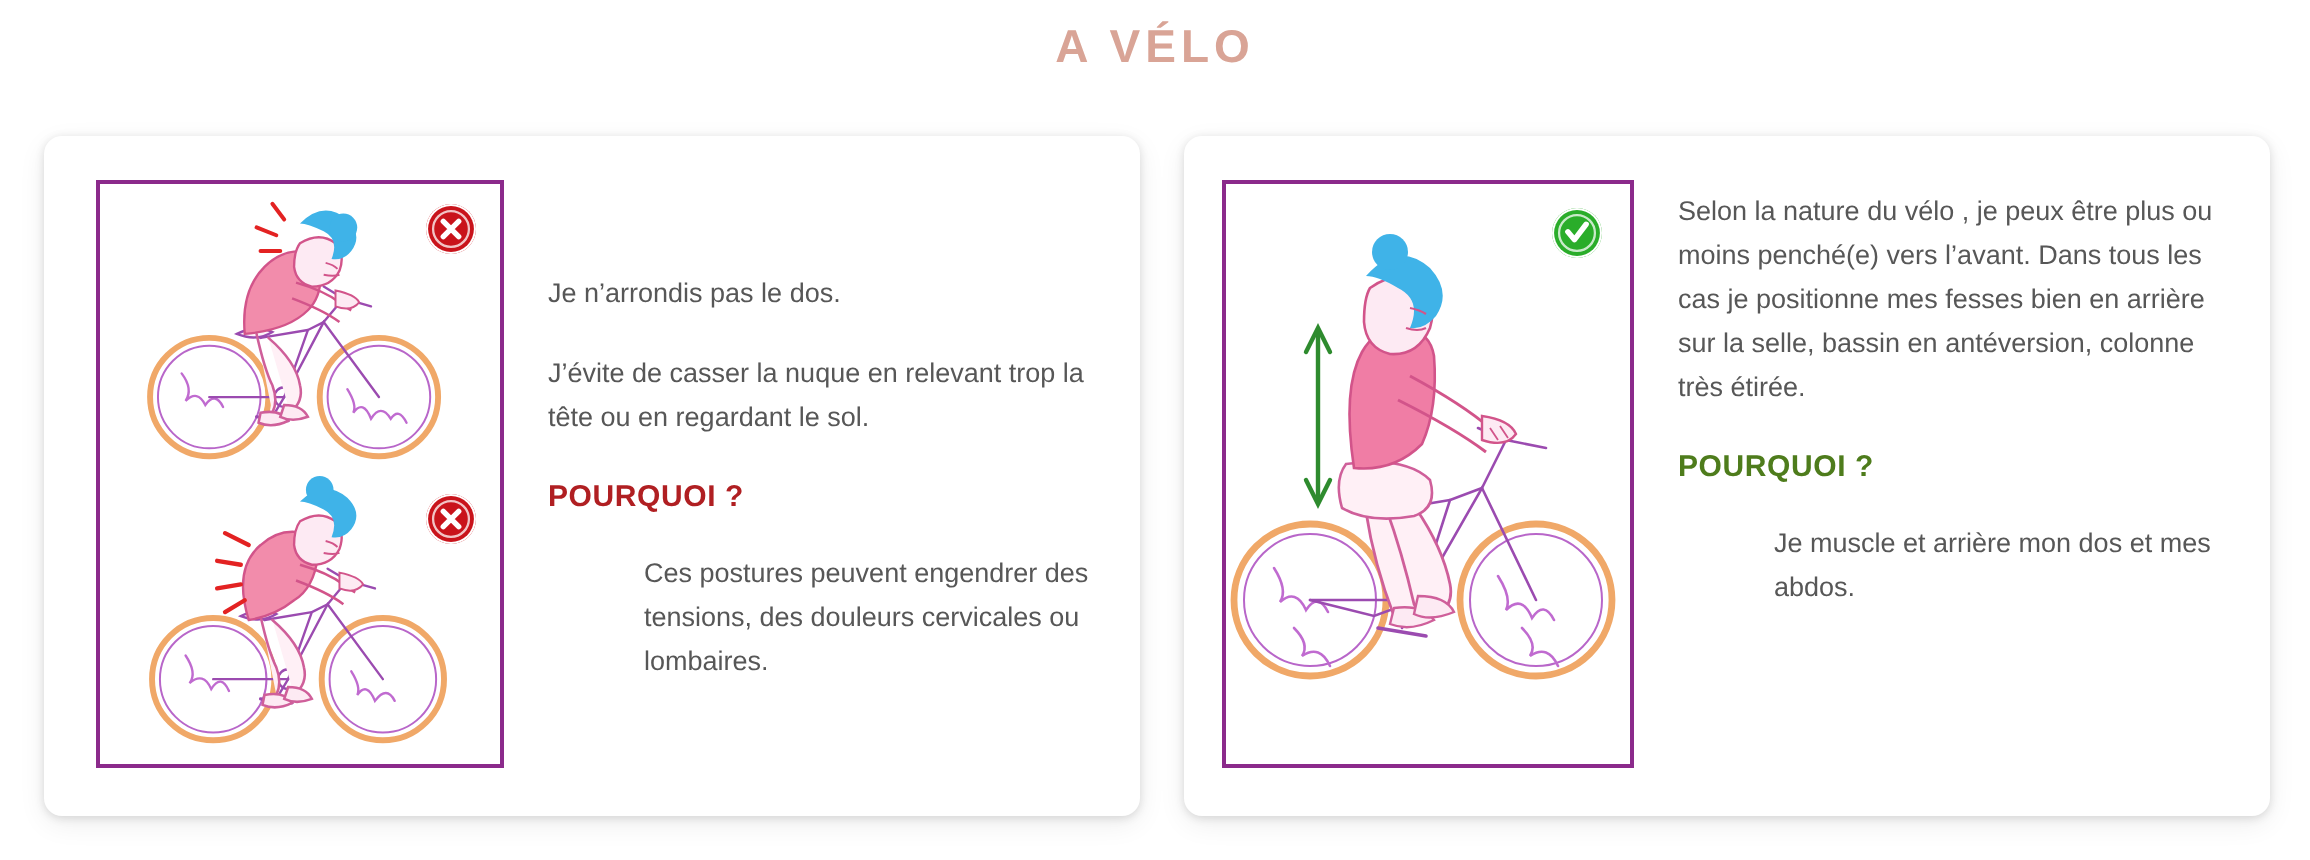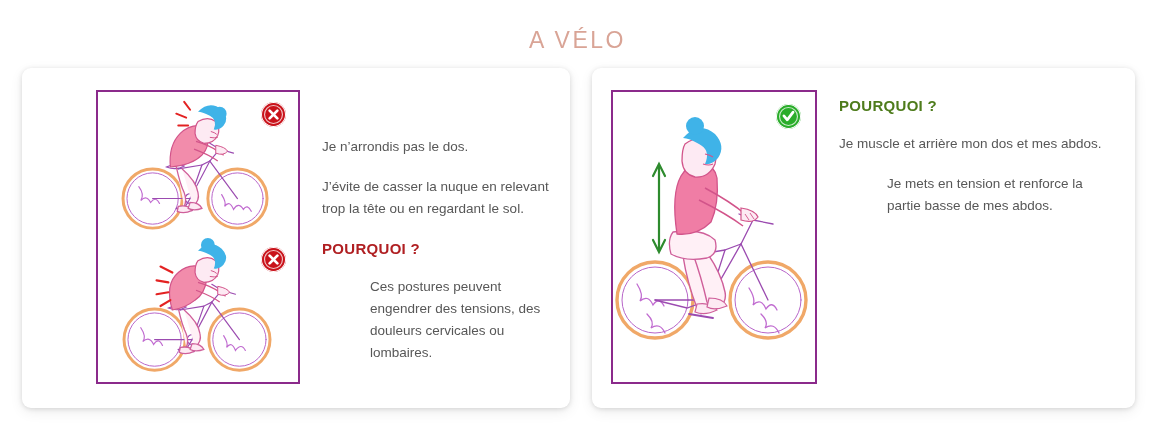--- a/index.html
+++ b/index.html
@@ -6,42 +6,42 @@
   html, body {
     width: 1155px; height: 430px;
     background: #ffffff;
     font-family: "Liberation Sans", sans-serif;
     overflow: hidden;
   }
   .page { position: relative; width: 1155px; height: 430px; background: #ffffff; }
 
   .page-title {
     position: absolute;
-    top: 27px; left: 0; right: 0;
+    top: 10px; left: 0; right: 0;
     text-align: center;
     font-size: 23px;
-    font-weight: 400;
+    font-weight: 700;
     letter-spacing: 2.5px;
     color: #d9a496;
     font-family: "Liberation Sans", sans-serif;
   }
 
   
   .card {
     position: absolute;
     top: 68px;
     height: 340px;
     background: #ffffff;
     border-radius: 9px;
     box-shadow: 0 1px 5px rgba(0,0,0,0.13), 0 4px 14px rgba(0,0,0,0.07);
     display: flex;
     flex-direction: row;
     align-items: flex-start;
   }
-  .card--left  { left: 22px;  width: 548px; padding-left: 48px; }
+  .card--left  { left: 22px;  width: 548px; }
   .card--right { left: 592px; width: 543px; }
 
   
   .illus-frame {
     position: relative;
     background: #ffffff;
     border: 2px solid #8b2a8b;
     flex: none;
   }
   .card--left .illus-frame  { margin: 22px 0 0 26px; width: 204px; height: 294px; }
@@ -299,19 +299,19 @@
           <svg width="25" height="25" viewBox="0 0 24 24" aria-hidden="true">
             <circle cx="12" cy="12" r="11" fill="#2aad2a"></circle>
             <circle cx="12" cy="12" r="8.6" fill="none" stroke="#ffffff" stroke-width="1.1" opacity="0.75"></circle>
             <path d="M7.6 11.4 L10.8 15.2 L16.4 7.8" stroke="#ffffff" stroke-width="2.6" stroke-linecap="round" stroke-linejoin="round" fill="none"></path>
           </svg>
         </div>
       </div>
     </div>
 
     <div class="text-col">
+      <p class="para">Selon la nature du vélo , je peux être plus ou moins penché(e) vers l’avant. Dans tous les cas je positionne mes fesses bien en arrière sur la selle, bassin en antéversion, colonne très étirée.</p>
       <p class="why why--green">POURQUOI ?</p>
       <p class="para">Je muscle et arrière mon dos et mes abdos.</p>
-      <p class="para">Je mets en tension et renforce la partie basse de mes abdos.</p>
     </div>
   </div>
 
 </div>
 
 </body></html>

